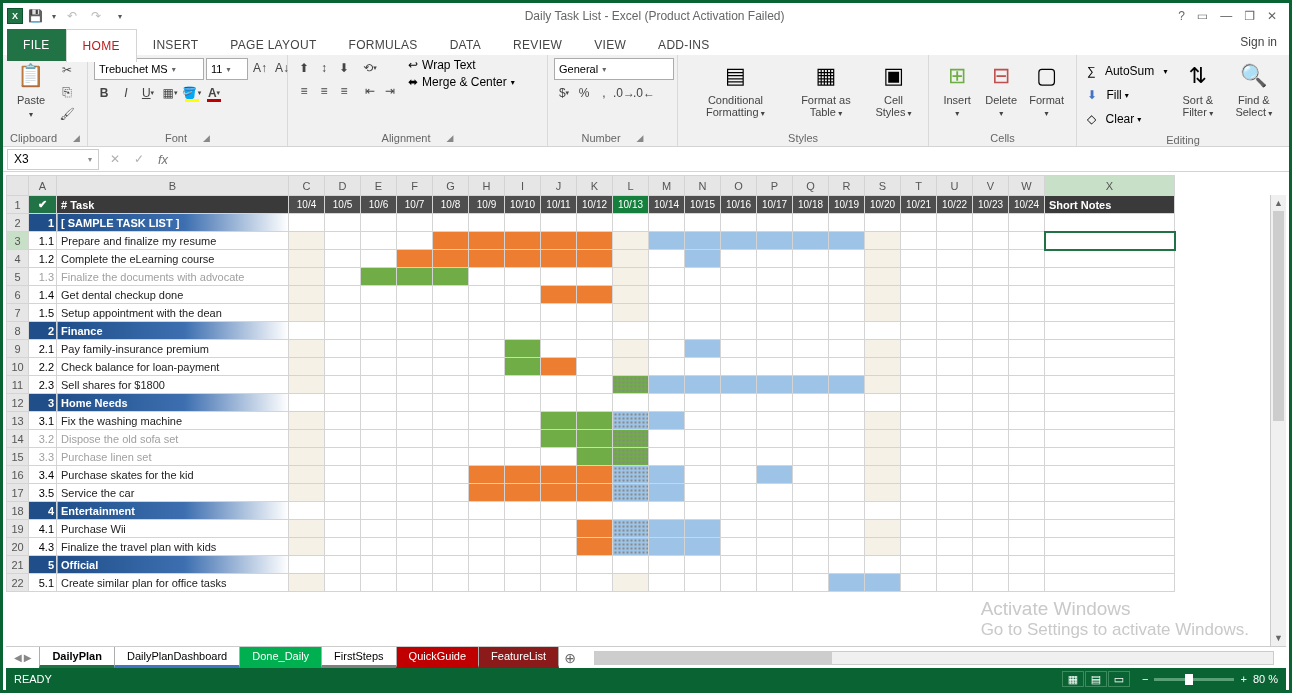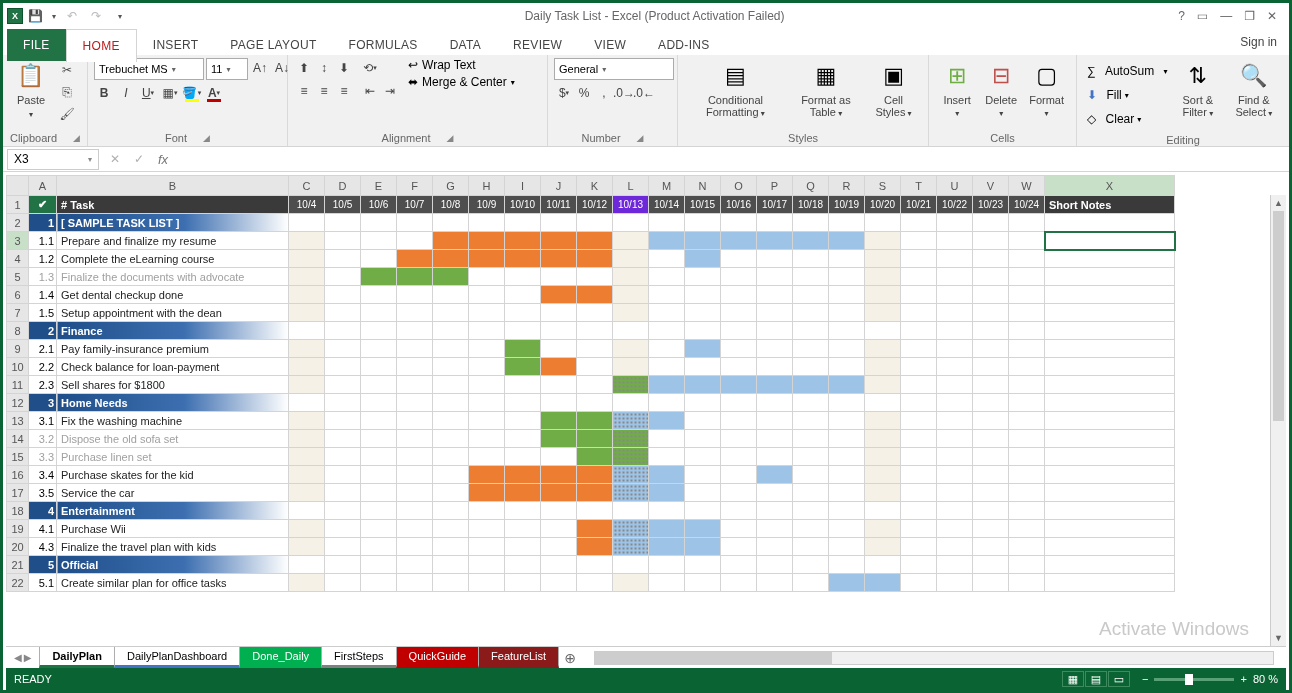--- a/index.html
+++ b/index.html
@@ -52,21 +52,21 @@
 table.sheet th.rowh { width:22px; background:#e6e6e6; text-align:center; }
 table.sheet th.selcol { background:#c8e0c8; }
 table.sheet th.selectall { background:#e6e6e6; }
 .col-a { width:28px; } .col-b { width:232px; }
 .col-date { width:36px; }
 .col-x { width:130px; }
 
 
 .hdr td { background:#3a3a3a; color:#fff; font-weight:bold; padding:0 4px; }
 .hdr td.datehdr { background:#4e4e4e; text-align:center; font-size:10px; font-weight:normal; }
-.hdr td.datehdr.today { background:#6d28d9; }
+.hdr td.datehdr.today { background:#15803d; }
 .checkcell { background:#217346 !important; text-align:center; }
 .numcol { text-align:right; padding-right:2px; }
 
 
 .section td.taskcell { background:linear-gradient(90deg,#1f4e89 0%,#3d6fb0 55%,#fff 100%); color:#fff; font-weight:bold; padding-left:4px; }
 .section td.secnum { background:#1f4e89; color:#fff; text-align:right; padding-right:2px; font-weight:bold; }
 td.taskcell { padding-left:4px; font-family:"Trebuchet MS",sans-serif; font-size:11px; color:#222; }
 tr.dim td.taskcell, tr.dim td.numcol { color:#a0a0a0; }
 tr.datarow td.numcol { text-align:right; padding-right:2px; }
 
@@ -1034,13 +1034,14 @@
     <div class="slider">
         <div class="th"></div>
       </div>
     <span>+</span>
     <span>80 %</span>
   </div>
 </div>
 
 <div class="watermark">
   <div class="w1">Activate Windows</div>
+  <div>Go to Settings to activate Windows.</div>
 </div>
 
 </body></html>

